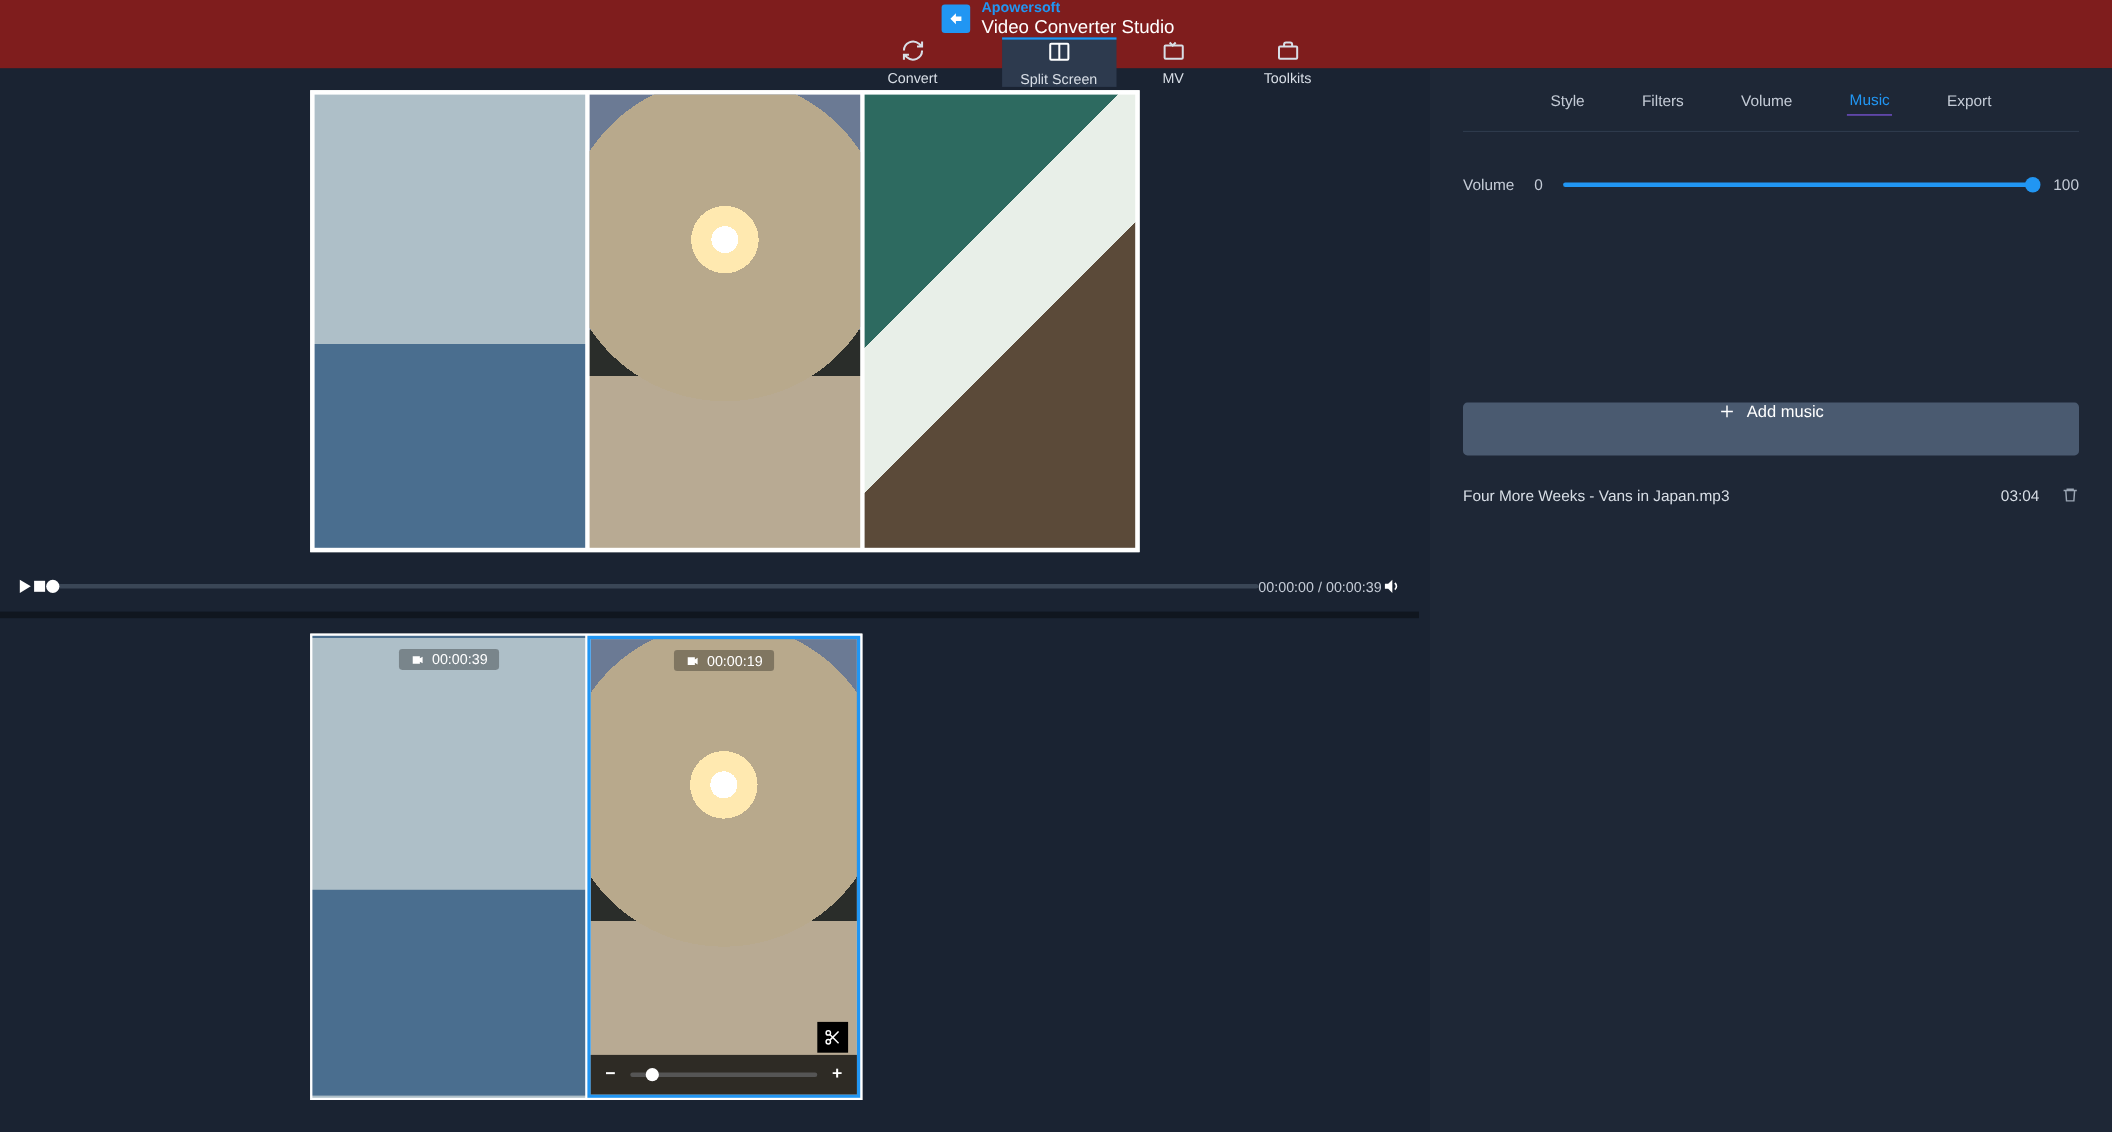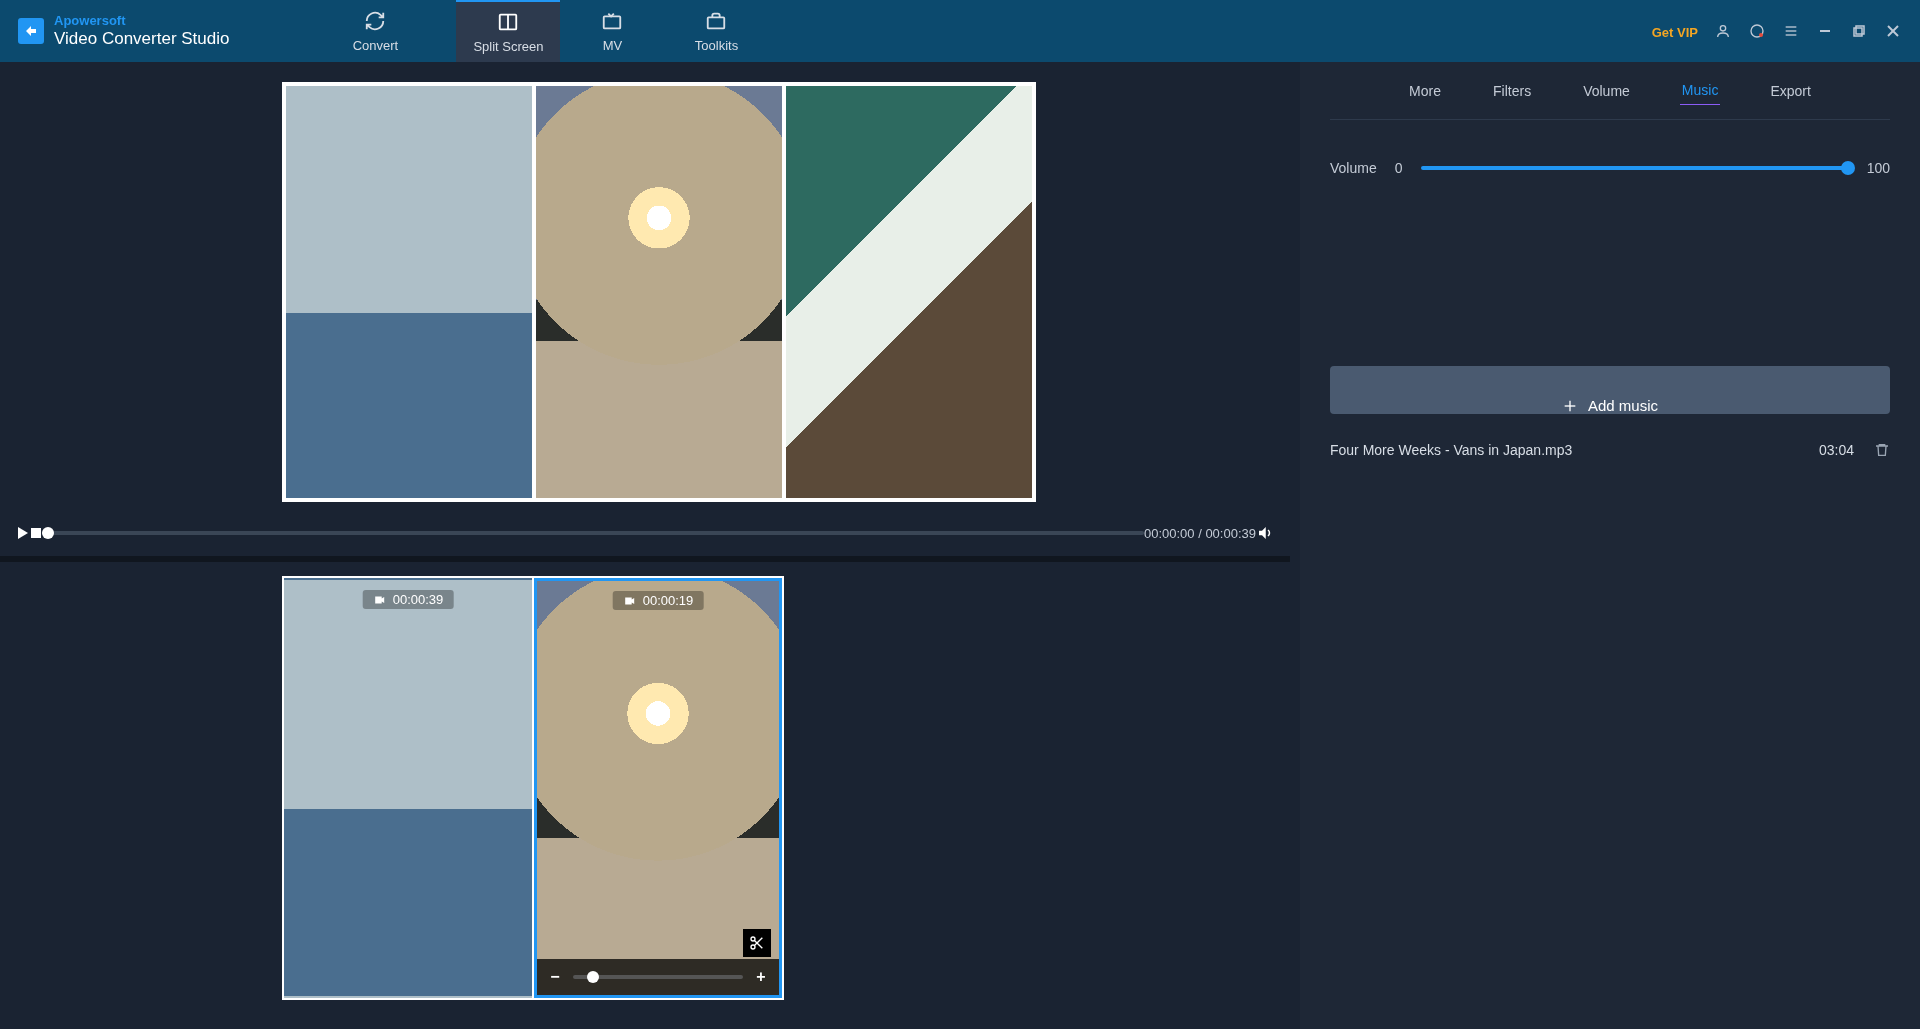--- a/index.html
+++ b/index.html
@@ -1,18 +1,18 @@
 <!DOCTYPE html>
 <html><head>
 <meta charset="utf-8">
 <style>
 * { margin: 0; padding: 0; box-sizing: border-box; font-family: "Segoe UI", Arial, sans-serif; }
 body { background: #1a2332; color: #fff; width: 1920px; height: 1029px; overflow: hidden; }
 
-.titlebar { height: 62px; background: #0c4a6e; display: flex; align-items: center; }
+.titlebar { height: 62px; background: #7f1d1d; display: flex; align-items: center; flex-direction: column; }
 .logo-area { display: flex; align-items: center; padding: 0 14px 0 18px; gap: 10px; }
 .logo-icon { width: 26px; height: 26px; background: #2196f3; border-radius: 3px; display: flex; align-items: center; justify-content: center; color: #fff; }
 .brand { display: flex; flex-direction: column; line-height: 1.15; }
 .brand .top { color: #2196f3; font-size: 13px; font-weight: 600; }
 .brand .bot { color: #fff; font-size: 17px; font-weight: 400; }
 
 .main-tabs { display: flex; height: 100%; margin-left: 80px; }
 .main-tab { width: 104px; display: flex; flex-direction: column; align-items: center; justify-content: center; gap: 6px; color: #d8dee6; cursor: pointer; }
 .main-tab.active { background: #2d3a4e; border-top: 2px solid #2196f3; margin-left: 29px; }
 .main-tab-icon { font-size: 20px; }
@@ -52,21 +52,21 @@
 
 .side-tabs { display: flex; height: 58px; align-items: center; border-bottom: 1px solid #2e3a4c; gap: 48px; justify-content: center; }
 .side-tab { color: #c4cbd6; font-size: 14px; cursor: pointer; padding: 6px 2px; }
 .side-tab.active { color: #2196f3; border-bottom: 1px solid #8b5cf6; }
 
 .volume-row { display: flex; align-items: center; gap: 18px; margin-top: 40px; }
 .volume-label { color: #c4cbd6; font-size: 14px; }
 .vol-track { flex: 1; height: 4px; background: #2196f3; border-radius: 2px; position: relative; }
 .vol-knob { position: absolute; right: -6px; top: -5px; width: 14px; height: 14px; background: #2196f3; border-radius: 50%; }
 
-.add-music-btn { margin-top: 190px; height: 48px; background: #4a5a70; border-radius: 4px; display: flex; align-items: flex-end; justify-content: center; gap: 10px; color: #fff; font-size: 15px; cursor: pointer; }
+.add-music-btn { margin-top: 190px; height: 48px; background: #4a5a70; border-radius: 4px; display: flex; align-items: flex-start; justify-content: center; gap: 10px; color: #fff; font-size: 15px; cursor: pointer; }
 
 .track-row { display: flex; align-items: center; margin-top: 28px; color: #d8dee6; font-size: 14px; }
 .track-name { flex: 1; }
 .track-dur { margin-right: 20px; }
 .track-del { cursor: pointer; color: #9aa5b3; }
 
 
 .ocean { background: linear-gradient(#aebfc8 0 55%, #4a6e8f 55% 100%); }
 .sunset { background: radial-gradient(circle at 50% 32%, #fff 0 4%, #ffe9b0 4% 10%, #b8a98c 10% 48%, transparent 48%), linear-gradient(#6b7a94 0 52%, #2a2d2a 52% 62%, #b8aa93 62% 100%); }
 .beach { background: linear-gradient(135deg, #2d6a60 0 35%, #e8efe8 35% 55%, #5b4a39 55% 100%); }
@@ -239,21 +239,21 @@
             <span class="zoom-btn">+</span>
           </div>
         </div>
       </div>
     </div>
 
   </div>
 
   <div class="right">
     <div class="side-tabs">
-      <span class="side-tab">More</span>
+      <span class="side-tab">Style</span>
       <span class="side-tab">Filters</span>
       <span class="side-tab">Volume</span>
       <span class="side-tab active">Music</span>
       <span class="side-tab">Export</span>
     </div>
 
     <div class="volume-row">
       <span class="volume-label">Volume</span>
       <span class="volume-label">0</span>
       <div class="vol-track">

